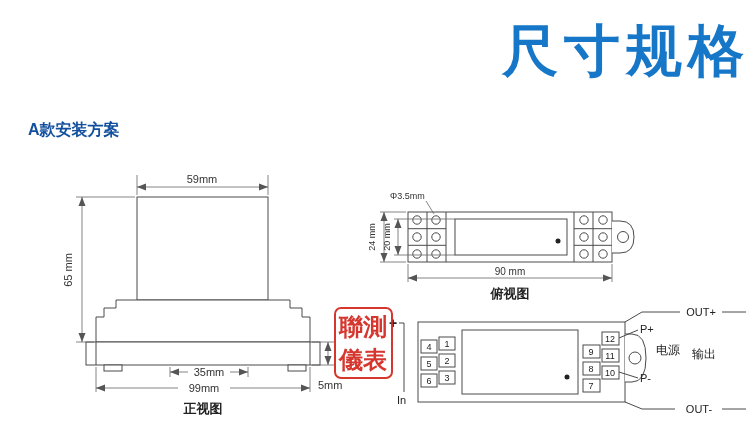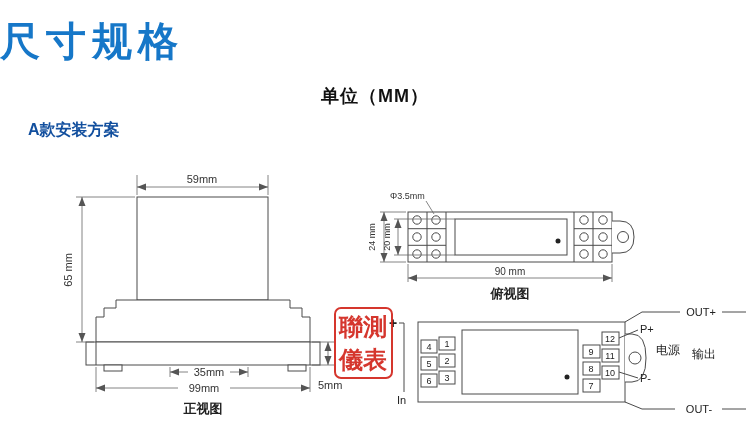--- a/index.html
+++ b/index.html
@@ -3,22 +3,22 @@
 <meta charset="utf-8">
 <style>
   * { margin:0; padding:0; box-sizing:border-box; }
   html,body { background:#fff; }
   body {
     width:750px; height:444px; position:relative; overflow:hidden;
     font-family:"Liberation Sans","DejaVu Sans",sans-serif;
   }
   .page { position:absolute; inset:0; width:750px; height:444px; background:#fff; }
   .title {
-    position:absolute; top:14px; left:0; width:100%; text-align:left;
-    font-size:40px; font-weight:bold; letter-spacing:6px;
+    position:absolute; top:14px; left:0; width:100%; text-align:right;
+    font-size:56px; font-weight:bold; letter-spacing:6px;
     color:var(--title-blue,#1677c8);
   }
   .subtitle {
     position:absolute; top:84px; left:0; width:100%; text-align:center;
     font-size:18px; font-weight:bold; color:#111; letter-spacing:1px;
   }
   .section-heading {
     position:absolute; top:120px; left:28px;
     font-size:16px; font-weight:bold; color:var(--heading-blue,#124f9e);
   }
@@ -39,21 +39,20 @@
   .dimln  { stroke:#666; stroke-width:0.8; fill:none; }
   .wm     { fill:var(--watermark-red,#d2251c); font-size:24px; font-weight:bold; }
   .wm-box { fill:none; stroke:var(--watermark-red,#d2251c); stroke-width:2; }
 </style>
 </head>
 <body>
 
 <div class="page">
 
   <div class="title">尺寸规格</div>
-  <div class="subtitle">单位（MM）</div>
   <div class="section-heading">A款安装方案</div>
 
   <svg class="fv" width="290" height="270" viewBox="0 0 290 270">
     <defs>
       <marker id="arr" viewBox="0 0 10 10" refX="9" refY="5" markerWidth="10" markerHeight="10" orient="auto-start-reverse" markerUnits="userSpaceOnUse">
         <path d="M0,1.5 L9,5 L0,8.5 Z" fill="#555"></path>
       </marker>
     </defs>
 
     <g>

